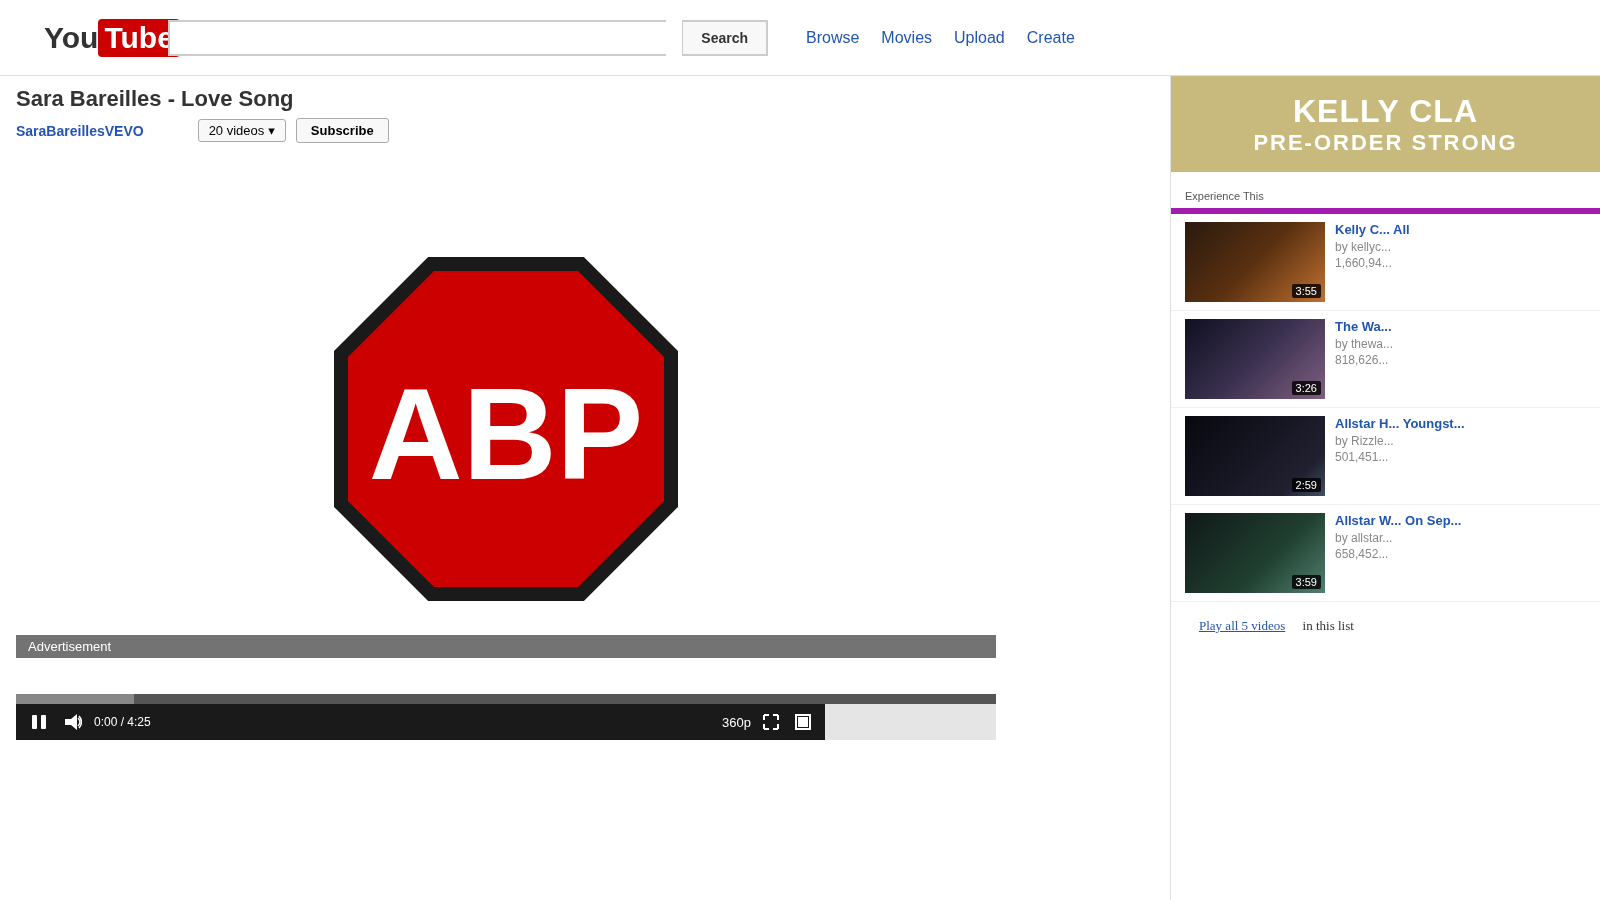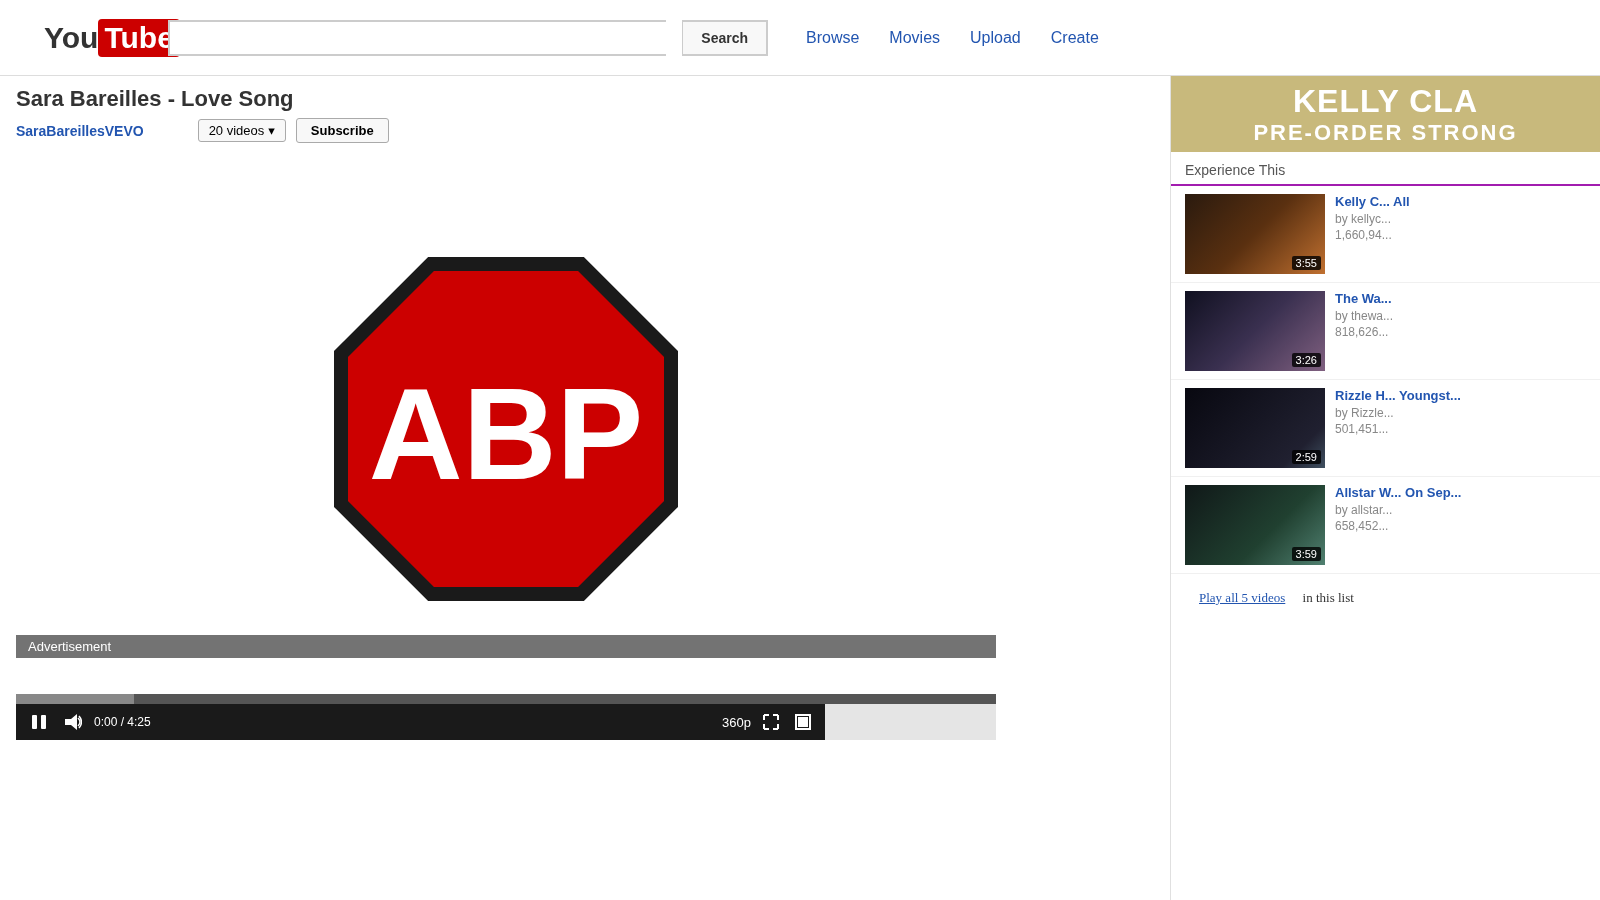--- a/index.html
+++ b/index.html
@@ -65,21 +65,21 @@
       border: 2px solid #ccc;
       border-left: 1px solid #ccc;
       cursor: pointer;
       font-size: 14px;
       font-weight: bold;
       color: #333;
     }
     #nav-buttons {
       display: flex;
       align-items: flex-start;
-      gap: 10px;
+      gap: 2px;
       margin-left: 16px;
     }
     .nav-btn {
       background: none;
       border: none;
       font-size: 16px;
       color: #2255b0;
       cursor: pointer;
       padding: 6px 10px;
       font-weight: normal;
@@ -252,21 +252,21 @@
       width: 430px;
       flex-shrink: 0;
       background: #fff;
       border-left: 1px solid #e0e0e0;
       overflow: hidden;
       display: flex;
       flex-direction: column;
     }
     #sidebar-ad {
       background: #c8b97c;
-      height: 76px;
+      height: 96px;
       display: flex;
       align-items: center;
       justify-content: center;
       flex-direction: column;
       overflow: hidden;
     }
     #sidebar-ad-text1 {
       font-size: 32px;
       font-weight: bold;
       color: #fff;
@@ -274,24 +274,24 @@
       text-transform: uppercase;
     }
     #sidebar-ad-text2 {
       font-size: 22px;
       font-weight: bold;
       color: #fff;
       letter-spacing: 2px;
       text-transform: uppercase;
     }
     #experience-label {
-      font-size: 14px;
+      font-size: 11px;
       color: #555;
-      padding: 10px 14px 6px;
-      border-bottom: 2px solid #a21caf;
+      padding: 18px 14px 6px;
+      border-bottom: 6px solid #a21caf;
     }
     .sidebar-video-item {
       display: flex;
       gap: 10px;
       padding: 8px 14px;
       cursor: pointer;
       border-bottom: 1px solid #f0f0f0;
     }
     .sidebar-thumb {
       position: relative;
@@ -470,21 +470,21 @@
         <div class="sidebar-video-channel">by thewa...</div>
         <div class="sidebar-video-views">818,626...</div>
       </div>
     </div>
 
     <div class="sidebar-video-item">
       <div class="sidebar-thumb thumb-3">
         <span class="thumb-duration">2:59</span>
       </div>
       <div class="sidebar-video-info">
-        <div class="sidebar-video-title">Rizzle H... Youngst...</div>
+        <div class="sidebar-video-title">Allstar H... Youngst...</div>
         <div class="sidebar-video-channel">by Rizzle...</div>
         <div class="sidebar-video-views">501,451...</div>
       </div>
     </div>
 
     <div class="sidebar-video-item">
       <div class="sidebar-thumb thumb-4">
         <span class="thumb-duration">3:59</span>
       </div>
       <div class="sidebar-video-info">

